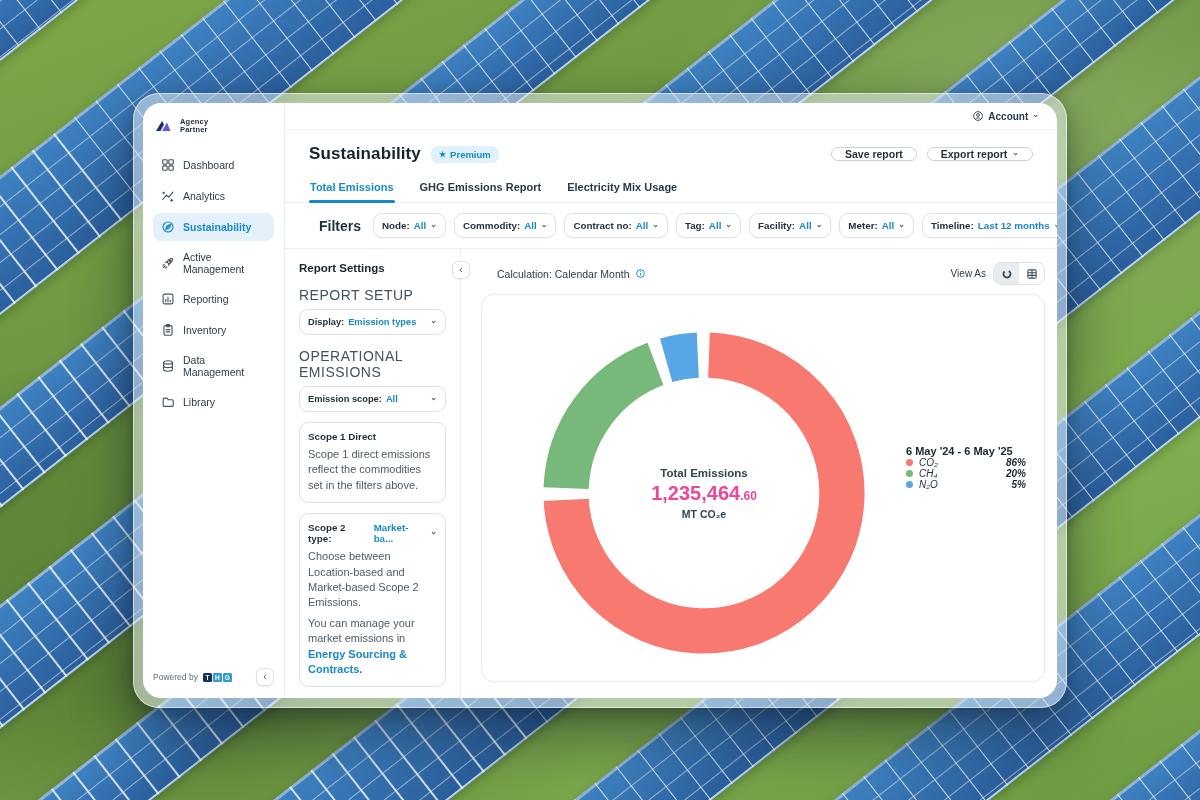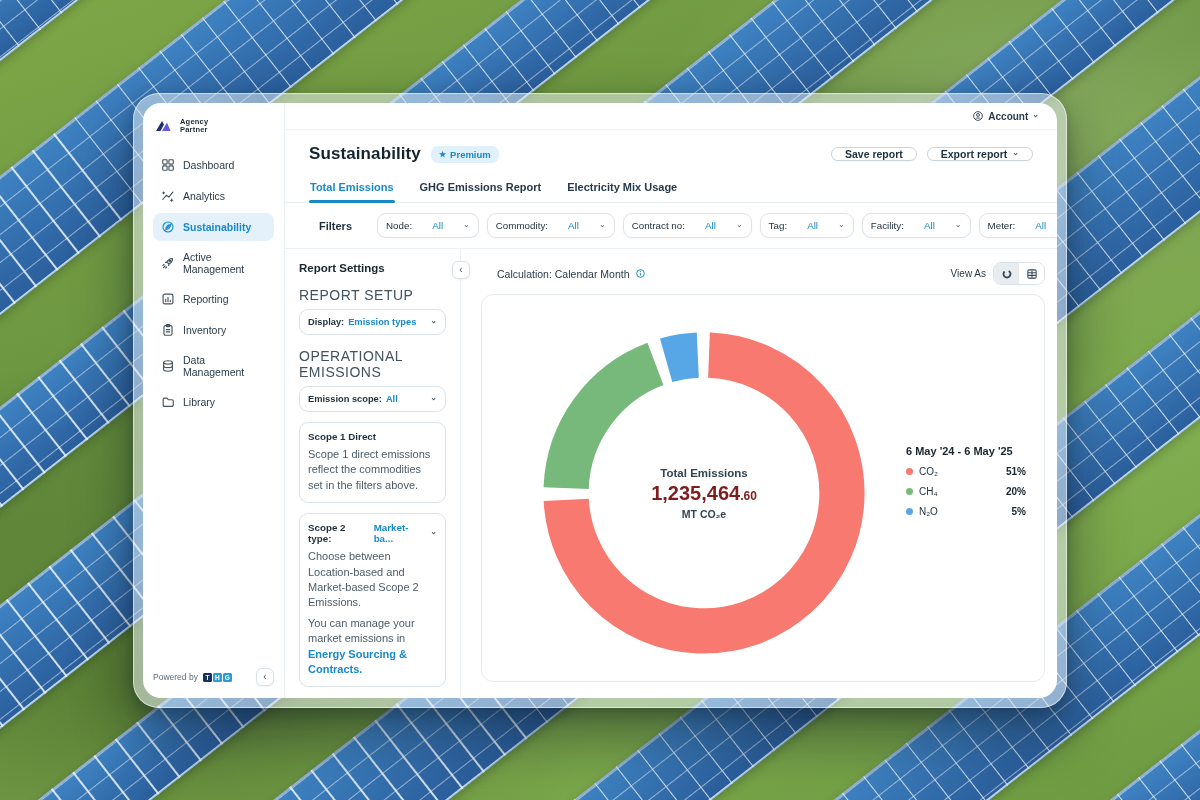--- a/index.html
+++ b/index.html
@@ -62,23 +62,23 @@
   .header-actions { margin-left:auto; display:flex; gap:10px; }
   .btn { display:inline-flex; align-items:center; gap:5px; border:1px solid #c9d3db; border-radius:9px; background:#fff;
     padding:0 13px; font-size:10.5px; font-weight:600; color:#1f2f3c; cursor:pointer; box-shadow:0 1px 2px rgba(0,0,0,.04);justify-content:center; }
 
   .tabs { display:flex; gap:24px; padding:4px 24px 0; border-bottom:1px solid #eaeff3; }
   .tab { position:relative; padding:7px 1px 9px; font-size:11px; font-weight:600; color:#26394a; cursor:pointer; }
   .tab.active { color:#1789c9; font-weight:700; }
   .tab.active::after { content:""; position:absolute; left:0; right:0; bottom:-1px; height:3px; border-radius:2px; background:#1789c9; }
 
   .filters { display:flex; align-items:center; gap:8px; padding:10px 24px; border-bottom:1px solid #eaeff3; }
-  .filters-label { font-size:11px; font-weight:700; color:#1f2f3c; margin-right:17px;padding-left:10px; }
-  .pill { display:inline-flex; align-items:center; gap:20px; border:1px solid #dbe2e9; border-radius:9px; background:#fff;
-    padding:6px 8px; font-size:9.8px; font-weight:400; color:#24323e; cursor:pointer; box-shadow:0 1px 2px rgba(0,0,0,.03); white-space:nowrap; }
+  .filters-label { font-size:14px; font-weight:700; color:#1f2f3c; margin-right:4px;padding-left:10px; }
+  .pill { display:inline-flex; align-items:center; gap:4px; border:1px solid #dbe2e9; border-radius:9px; background:#fff;
+    padding:6px 8px; font-size:9.8px; font-weight:700; color:#24323e; cursor:pointer; box-shadow:0 1px 2px rgba(0,0,0,.03); white-space:nowrap; }
   .pill .val { color:#1789c9; }
 
   .content { flex:1; display:flex; min-height:0; position:relative; }
   .panel-collapse { position:absolute; left:167px; top:12px; z-index:3; }
 
   .settings { width:176px; flex:0 0 176px; border-right:1px solid #eaeff3; padding:13px 14px; }
   .rs-title { font-size:11.5px; font-weight:800; color:#17262f; }
   .section-label { font-size:14px; font-weight:400; letter-spacing:.5px; color:#42525f; margin:13px 0 6px; }
   .select { display:flex; align-items:center; gap:4px; border:1px solid #dbe2e9; border-radius:9px; background:#fff;
     padding:7px 8px; font-size:9.3px; font-weight:700; color:#24323e; cursor:pointer; }
@@ -96,26 +96,26 @@
   .toggle-group { display:flex; border:1px solid #dbe2e9; border-radius:8px; overflow:hidden; background:#fff; }
   .toggle-group button { width:25px; height:21px; border:none; background:#fff; display:flex; align-items:center; justify-content:center; cursor:pointer; }
   .toggle-group button.active { background:#e7ecf0; }
   .toggle-group svg { stroke:#3c4b57; fill:none; stroke-width:1.4; }
 
   .chart-card { flex:1; position:relative; border:1px solid #e6ebef; border-radius:12px; background:#fff; }
   .donut-wrap { position:absolute; left:57px; top:33px; width:330px; height:330px; }
   .donut-center { position:absolute; left:0; top:0; width:330px; height:330px; display:flex; flex-direction:column;
     align-items:center; justify-content:center; text-align:center; pointer-events:none; }
   .dc-label { font-size:11.5px; font-weight:600; color:#33434f; }
-  .dc-value { font-size:20px; font-weight:800; color:#7f1d1d; margin-top:3px; }
+  .dc-value { font-size:20px; font-weight:800; color:#ec4899; margin-top:3px; }
   .dc-dec { font-size:12px; }
   .dc-unit { font-size:10.5px; font-weight:600; color:#33434f; margin-top:3px; }
   .legend { position:absolute; left:424px; top:150px; width:120px; }
   .legend-title { font-size:11px; font-weight:800; color:#17262f; }
-  .legend-row { display:flex; align-items:center; margin-top:9px; font-size:10px; color:#24323e; }
+  .legend-row { display:flex; align-items:center; margin-top:0; font-size:10px; color:#24323e;font-style:italic; }
   .dot { width:7px; height:7px; border-radius:50%; margin-right:6px; flex:0 0 auto; }
   .legend-pct { margin-left:auto; font-weight:700; color:#15242f; }
 </style>
 </head>
 <body>
 
 <div class="scene">
   <div class="rot">
     <div class="stripe" style="top:0;height:95px"></div>
     <div class="stripe" style="top:168px;height:72px"></div>
@@ -380,21 +380,21 @@
                 <div class="dc-value"><span>1,235,464</span><span class="dc-dec">.60</span></div>
                 <div class="dc-unit">MT CO₂e</div>
               </div>
             </div>
 
             <div class="legend">
               <div class="legend-title">6 May '24 - 6 May '25</div>
               <div class="legend-row">
                 <span class="dot" style="background: rgb(248, 121, 111);"></span>
                 <span>CO₂</span>
-                <span class="legend-pct">51%</span>
+                <span class="legend-pct">86%</span>
               </div>
               <div class="legend-row">
                 <span class="dot" style="background: rgb(119, 185, 123);"></span>
                 <span>CH₄</span>
                 <span class="legend-pct">20%</span>
               </div>
               <div class="legend-row">
                 <span class="dot" style="background: rgb(87, 167, 230);"></span>
                 <span>N₂O</span>
                 <span class="legend-pct">5%</span>

